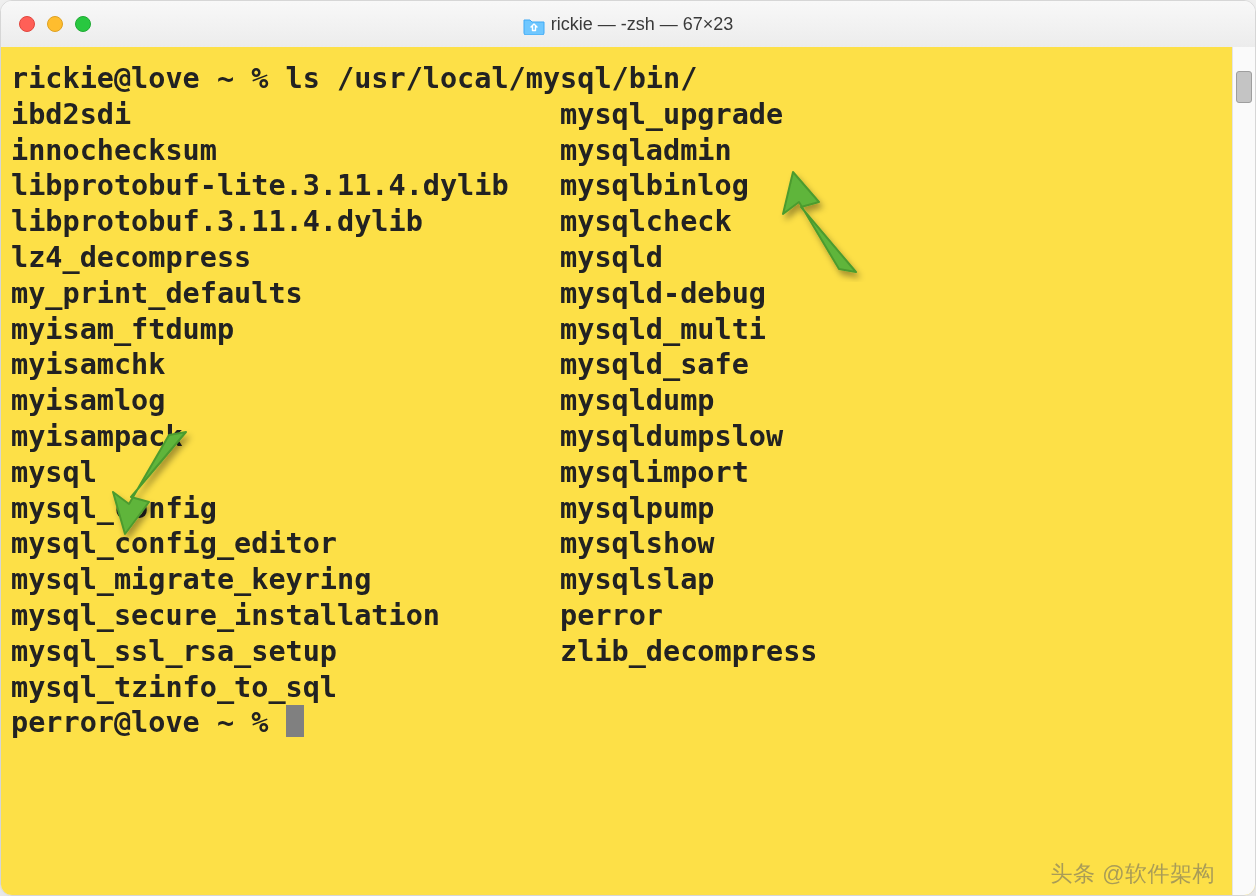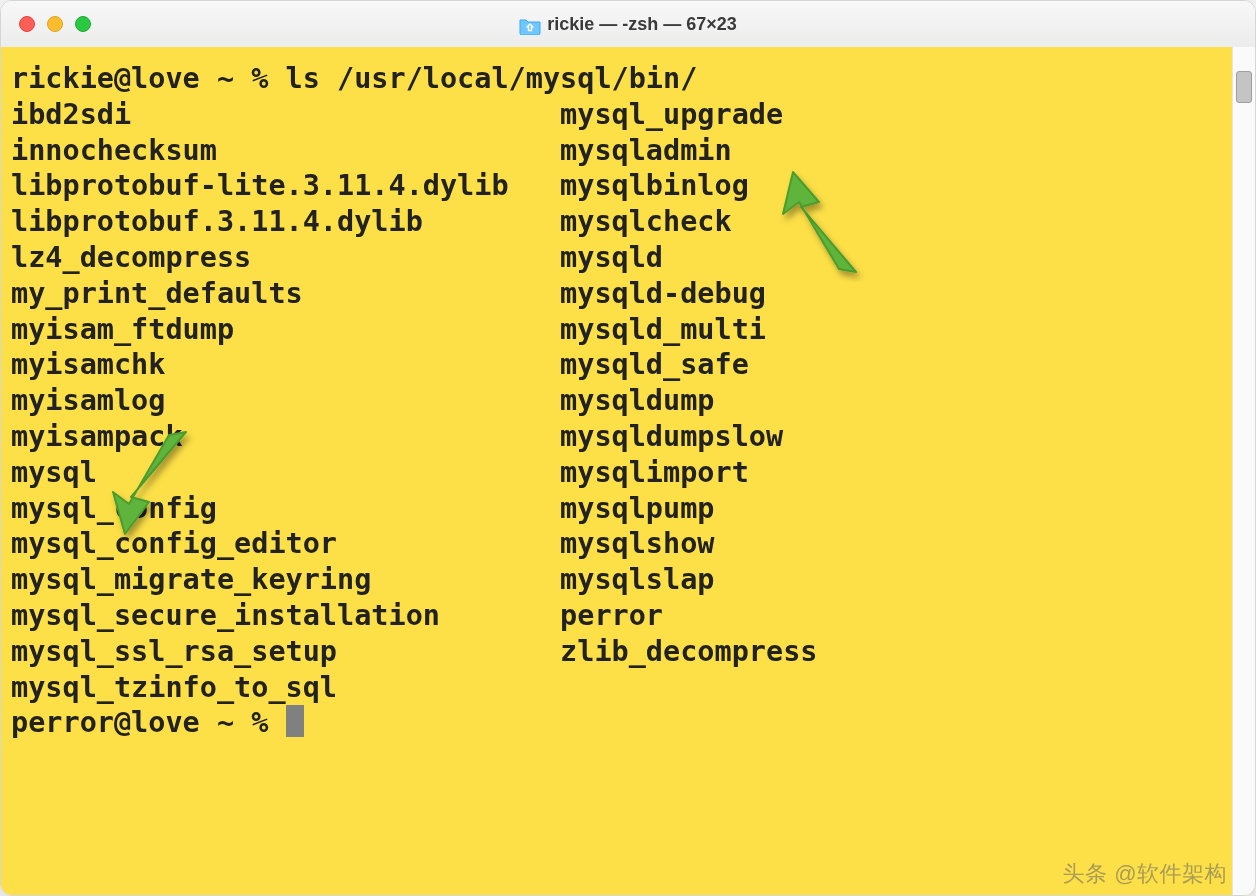--- a/index.html
+++ b/index.html
@@ -28,21 +28,21 @@
   .traffic .dot{
     width:16px;height:16px;border-radius:50%;
     box-sizing:border-box;
   }
   .dot.close{background:#ff5f57;border:1px solid #e1463e;}
   .dot.min  {background:#ffbd2e;border:1px solid #dea123;}
   .dot.max  {background:#28c840;border:1px solid #1faa34;}
   .titlecenter{
     margin:0 auto;
     display:flex;align-items:center;gap:8px;
-    font-size:18px;font-weight:700;color:#3a3a3a;
+    font-size:18px;font-weight:400;color:#3a3a3a;
   }
   .home-icon{
     width:20px;height:18px;
     position:relative;
   }
   .home-icon svg{display:block;}
   .terminal-body{
     position:absolute;
     top:46px;left:0;right:0;bottom:0;
     background:#fde047;
@@ -87,21 +87,21 @@
   
   .arrow{
     position:absolute;
     pointer-events:none;
   }
   .arrow svg{display:block;}
   .arrow1{left:90px;top:375px;width:110px;height:125px;}
   .arrow2{left:760px;top:110px;width:110px;height:125px;}
   .watermark{
     position:absolute;
-    right:28px;bottom:6px;
+    right:40px;bottom:6px;
     font-size:22px;
     color:rgba(100,100,100,.55);
     font-family:-apple-system, "PingFang SC", sans-serif;
     font-weight:500;
     letter-spacing:.5px;
     pointer-events:none;
   }
 </style>
 </head>
 <body>

